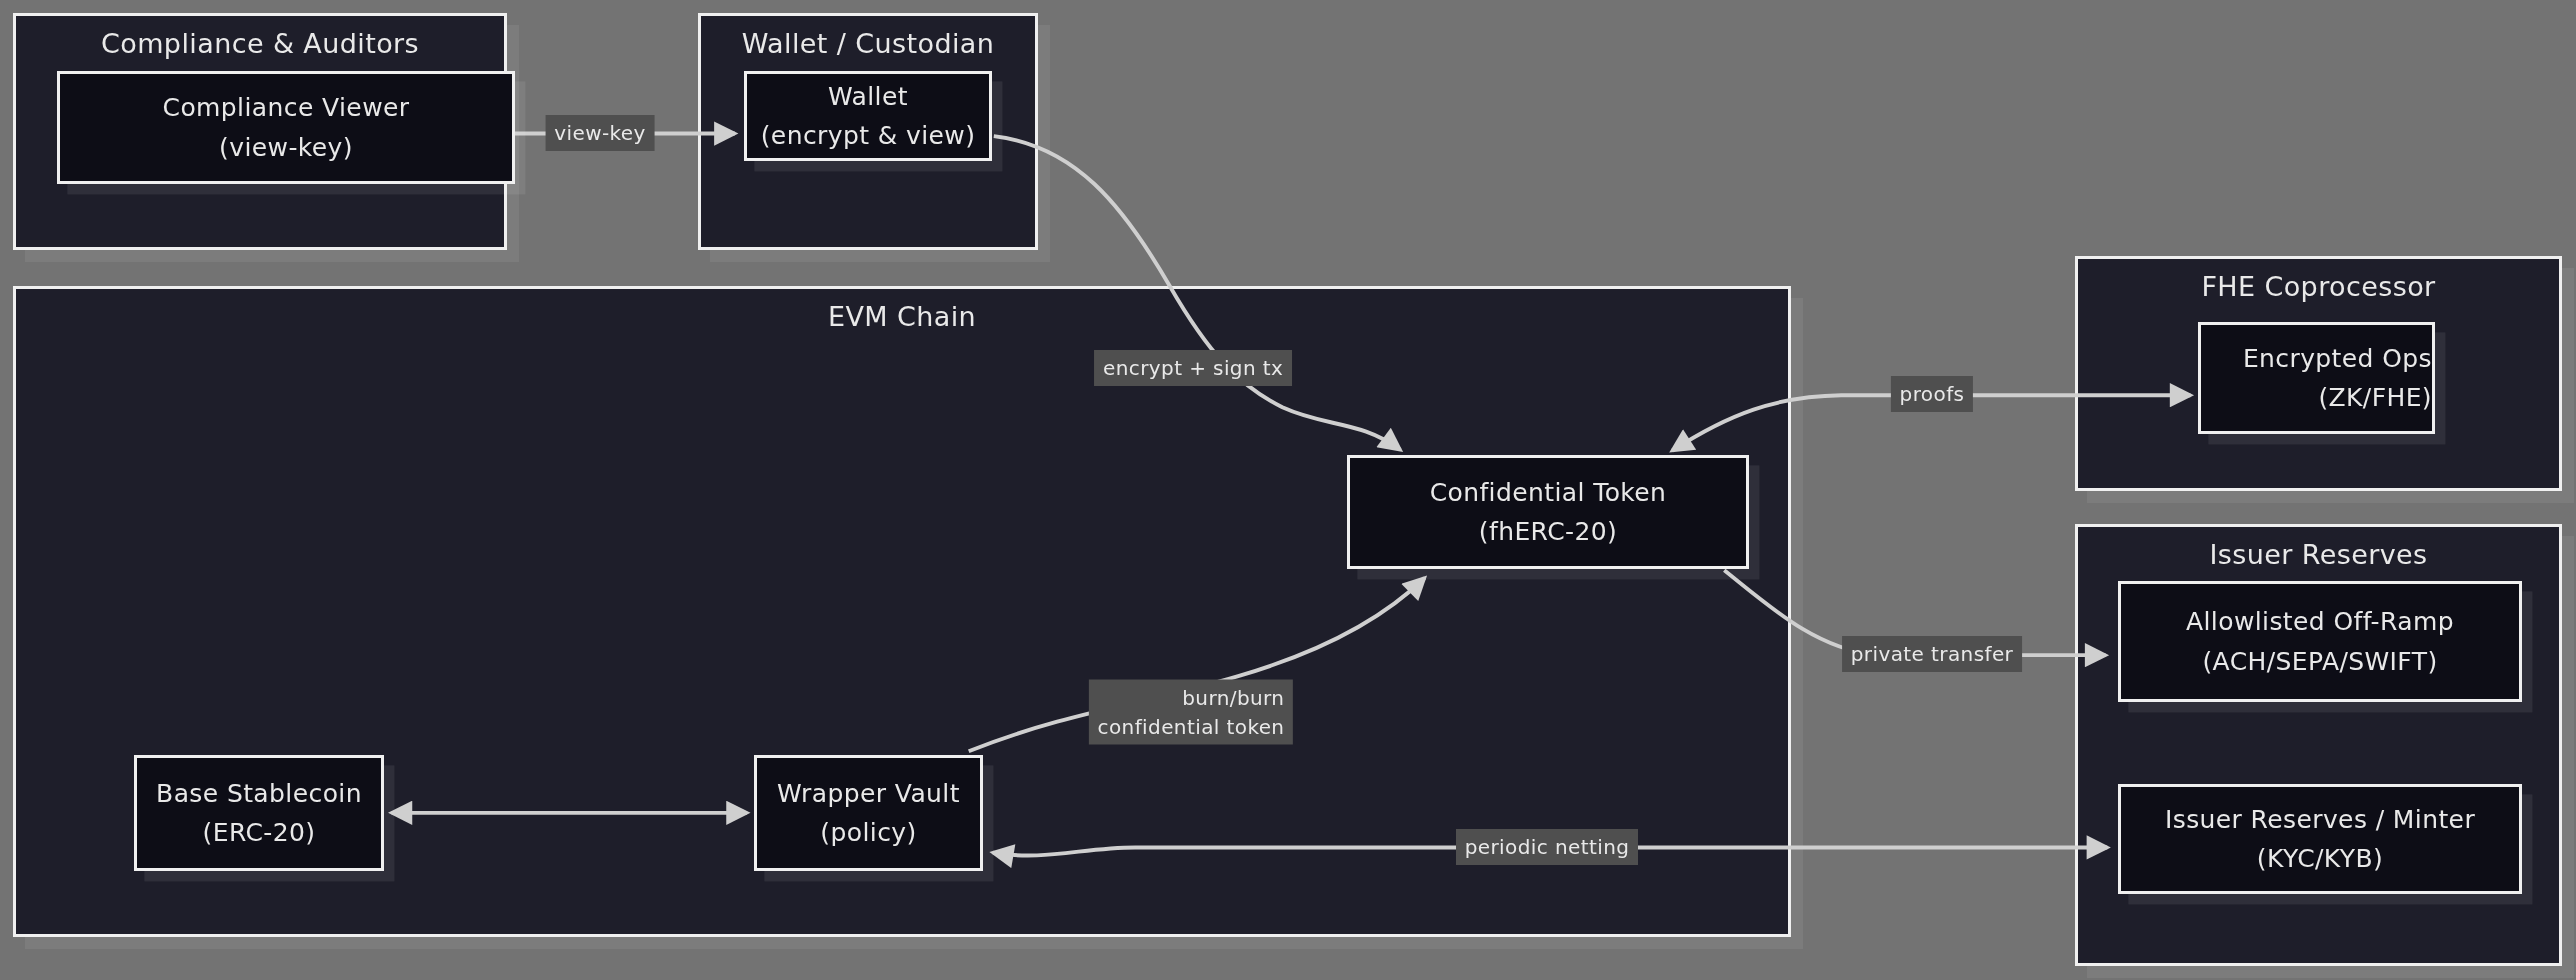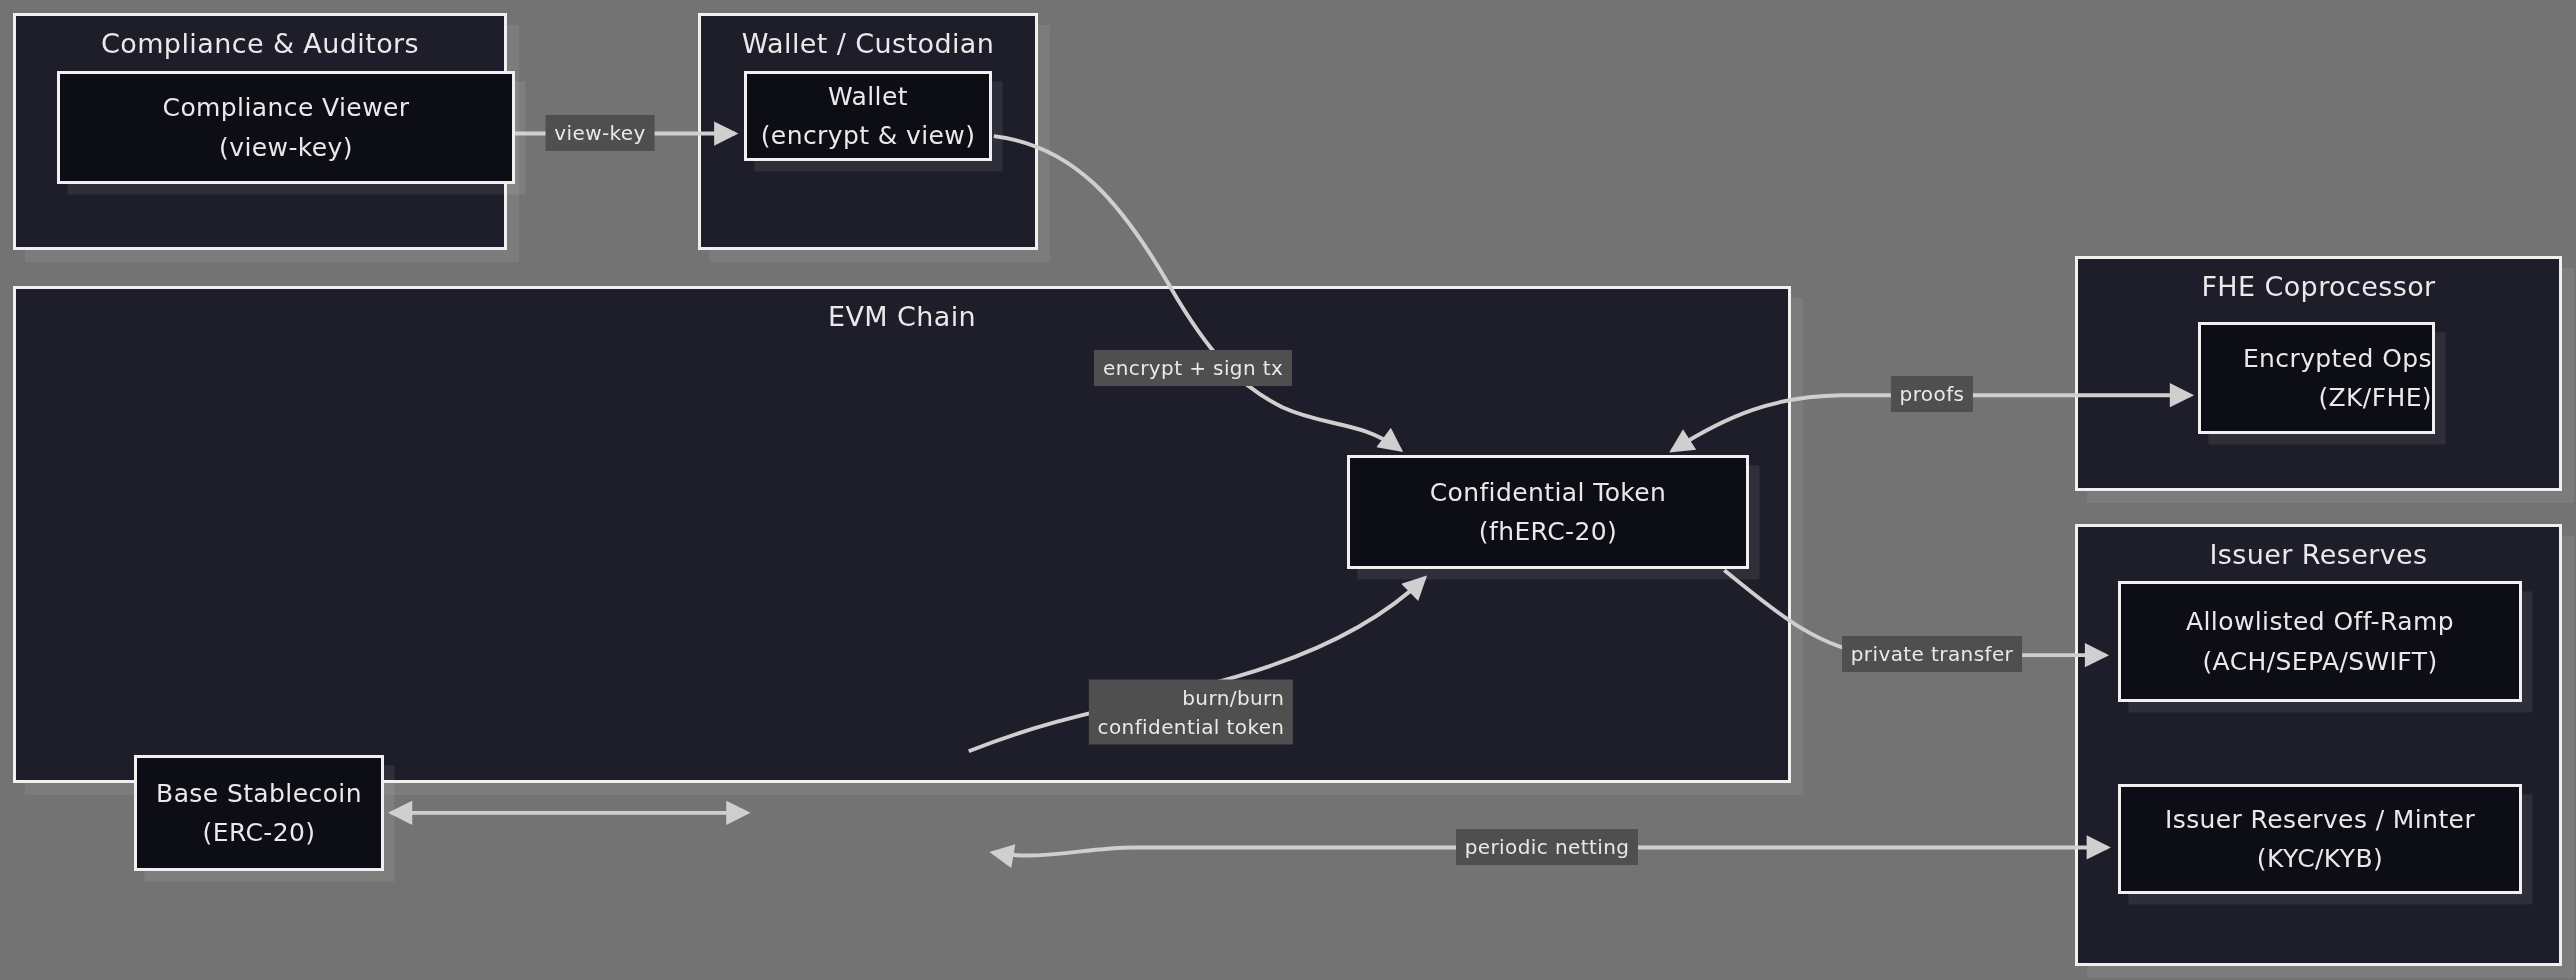--- a/index.html
+++ b/index.html
@@ -49,21 +49,21 @@
     line-height:1.45;
     padding:3.5px 8.7px;
     text-align:right;
     white-space:nowrap;
     z-index:4;
     letter-spacing:0.4px;
   }
   
   #c-compliance{left:13px;top:13px;width:494px;height:237px;}
   #c-wallet{left:698px;top:13px;width:340px;height:237px;}
-  #c-evm{left:13px;top:286px;width:1778px;height:497px;}
+  #c-evm{left:13px;top:286px;width:1778px;height:651px;}
   #c-fhe{left:2075px;top:256px;width:487px;height:235px;}
   #c-issuer{left:2075px;top:524px;width:487px;height:442px;}
   
   #n-compliance-viewer{left:57px;top:71px;width:458px;height:113px;}
   #n-wallet{left:744px;top:71px;width:248px;height:90px;}
   #n-confidential-token{left:1347px;top:455px;width:402px;height:114px;}
   #n-base-stablecoin{left:134px;top:755px;width:250px;height:116px;}
   #n-wrapper-vault{left:754px;top:755px;width:229px;height:116px;}
   #n-encrypted-ops{left:2198px;top:322px;width:237px;height:112px;align-items:flex-end;}
   #n-allowlisted-offramp{left:2118px;top:581px;width:404px;height:121px;}
@@ -123,20 +123,24 @@
     <span>(encrypt &amp; view)</span>
   </div>
   <div class="node" id="n-confidential-token">
     <span>Confidential Token</span>
     <span>(fhERC-20)</span>
   </div>
   <div class="node" id="n-base-stablecoin">
     <span>Base Stablecoin</span>
     <span>(ERC-20)</span>
   </div>
+  <div class="node" id="n-wrapper-vault">
+    <span>Wrapper Vault</span>
+    <span>(policy)</span>
+  </div>
   <div class="node" id="n-encrypted-ops">
     <span>Encrypted Ops</span>
     <span>(ZK/FHE)</span>
   </div>
   <div class="node" id="n-allowlisted-offramp">
     <span>Allowlisted Off-Ramp</span>
     <span>(ACH/SEPA/SWIFT)</span>
   </div>
   <div class="node" id="n-issuer-minter">
     <span>Issuer Reserves / Minter</span>

